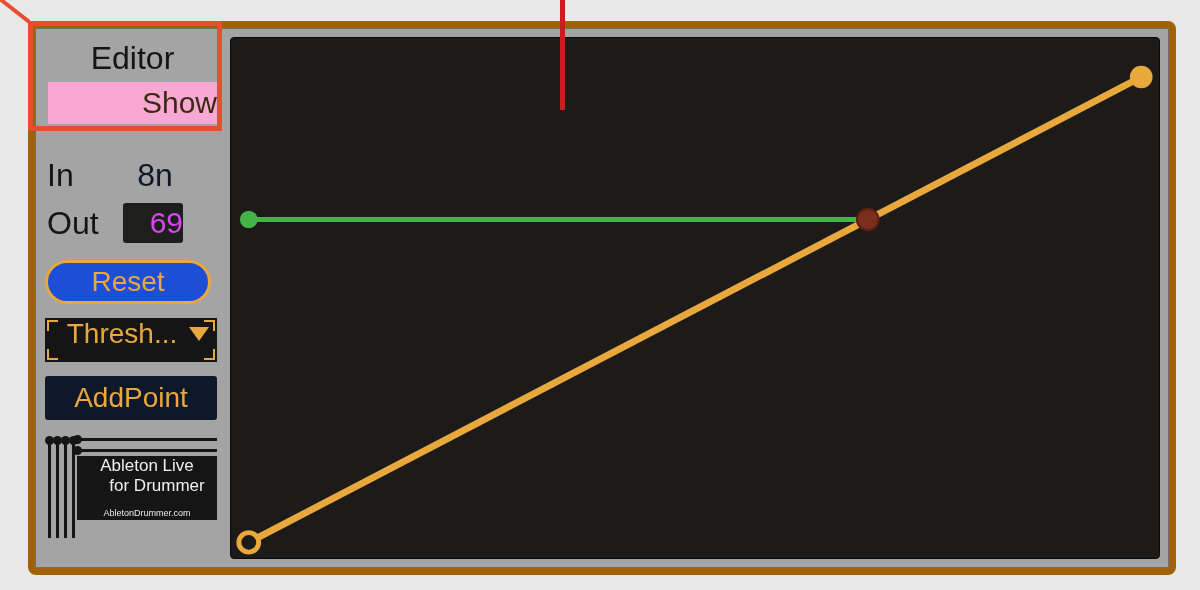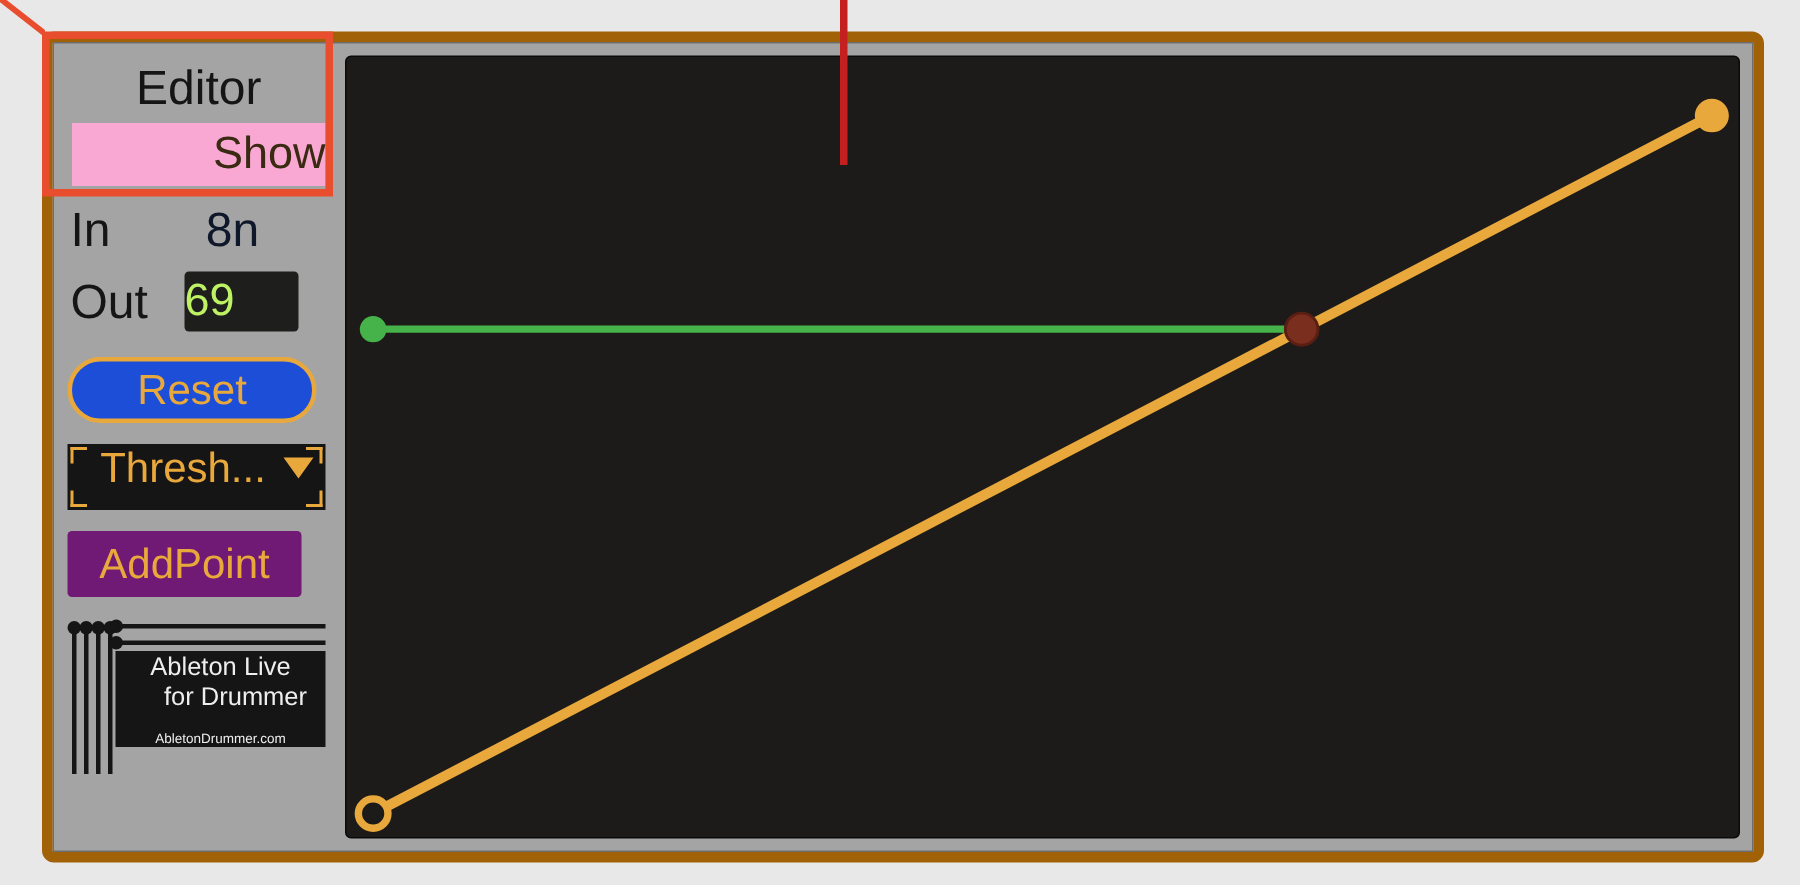--- a/index.html
+++ b/index.html
@@ -72,43 +72,43 @@
       font-size: 30px;
       height: 42px;
       line-height: 42px;
       text-align: right;
       margin: 2px 3px 2px 3px;
       cursor: pointer;
     }
     .io-row {
       display: flex;
       align-items: center;
-      margin-top: 6px;
+      margin-top: 28px;
       height: 42px;
     }
     .io-label {
       width: 68px;
       font-size: 32px;
       color: #151515;
       padding-left: 2px;
     }
     .io-value-plain {
       font-size: 32px;
       color: #0f172a;
       text-align: center;
       width: 84px;
     }
     .io-value-box {
       background: #1e1e1c;
-      color: #bef264;
+      color: #d946ef;
       font-size: 30px;
-      width: 76px;
+      width: 60px;
       height: 40px;
       line-height: 40px;
-      text-align: left;
+      text-align: right;
       border-radius: 3px;
       margin-left: 10px;
     }
     .reset-btn {
       margin-top: 16px;
       background: #1d4ed8;
       border: 3px solid #e9a83b;
       color: #e9a83b;
       height: 44px;
       line-height: 38px;
@@ -141,28 +141,28 @@
     .dc-bl{bottom:2px;left:2px;border-bottom:2px solid #e9a83b;border-left:2px solid #e9a83b;}
     .dc-br{bottom:2px;right:2px;border-bottom:2px solid #e9a83b;border-right:2px solid #e9a83b;}
     .dropdown .tri {
       width: 0; height: 0;
       border-left: 10px solid transparent;
       border-right: 10px solid transparent;
       border-top: 14px solid #e9a83b;
     }
     .addpoint-btn {
       margin-top: 14px;
-      background: #701a75;
+      background: #0f172a;
       color: #e9a83b;
       height: 44px;
       line-height: 44px;
       text-align: center;
       font-size: 28px;
       cursor: pointer;
-      width: 156px;
+      width: 172px;
       border-radius: 3px;
     }
     .logo {
       margin-top: 14px;
       width: 172px;
       height: 104px;
       display: flex;
     }
     .lines {
       width: 32px;
@@ -188,21 +188,21 @@
     }
     .hstripe{height:3px;background:#151515;width:100%;margin:4px 0;position:relative;}
     .hstripe::before{content:"";position:absolute;left:-4px;top:-3px;width:9px;height:9px;border-radius:50%;background:#151515;}
     .logo-box {
       background: #151515;
       color: #eee;
       text-align: center;
       width: 100%;
       display: flex;
       flex-direction: column;
-      justify-content: center;
+      justify-content: flex-start;
       height: 64px;
     }
     .logo-box .l1 { font-size: 17px; line-height: 20px;}
     .logo-box .l2 { font-size: 17px; line-height: 20px; padding-left: 20px;}
     .logo-box .l3 { font-size: 9px; line-height: 12px; letter-spacing: 0; margin-top: 11px;}
     .plot-area {
       flex: 1;
       margin: 9px 9px 9px 2px;
       background: #1d1b19;
       border-radius: 4px;

